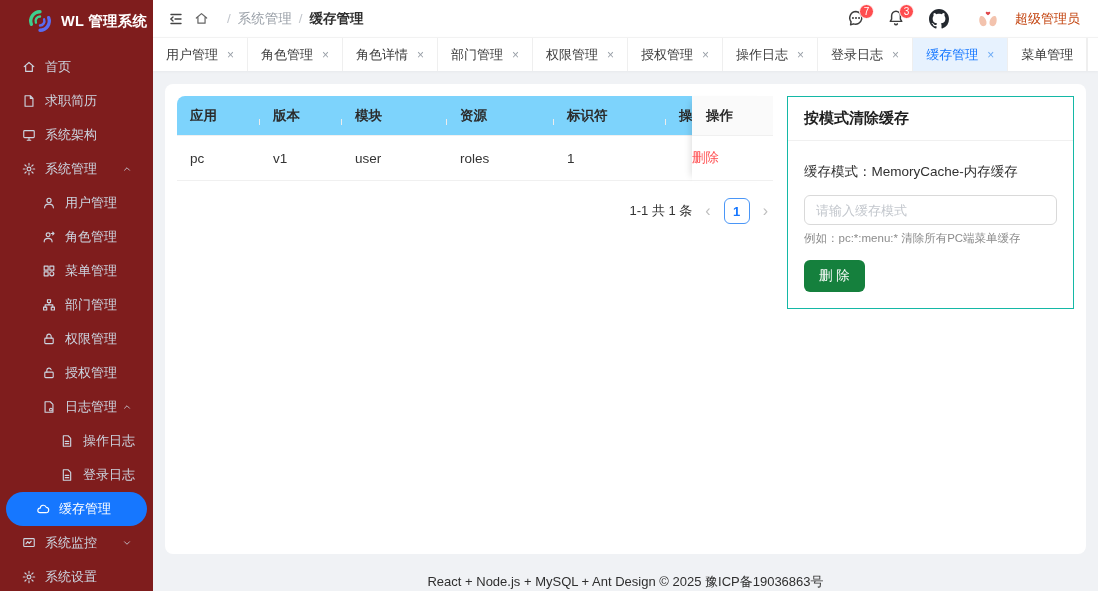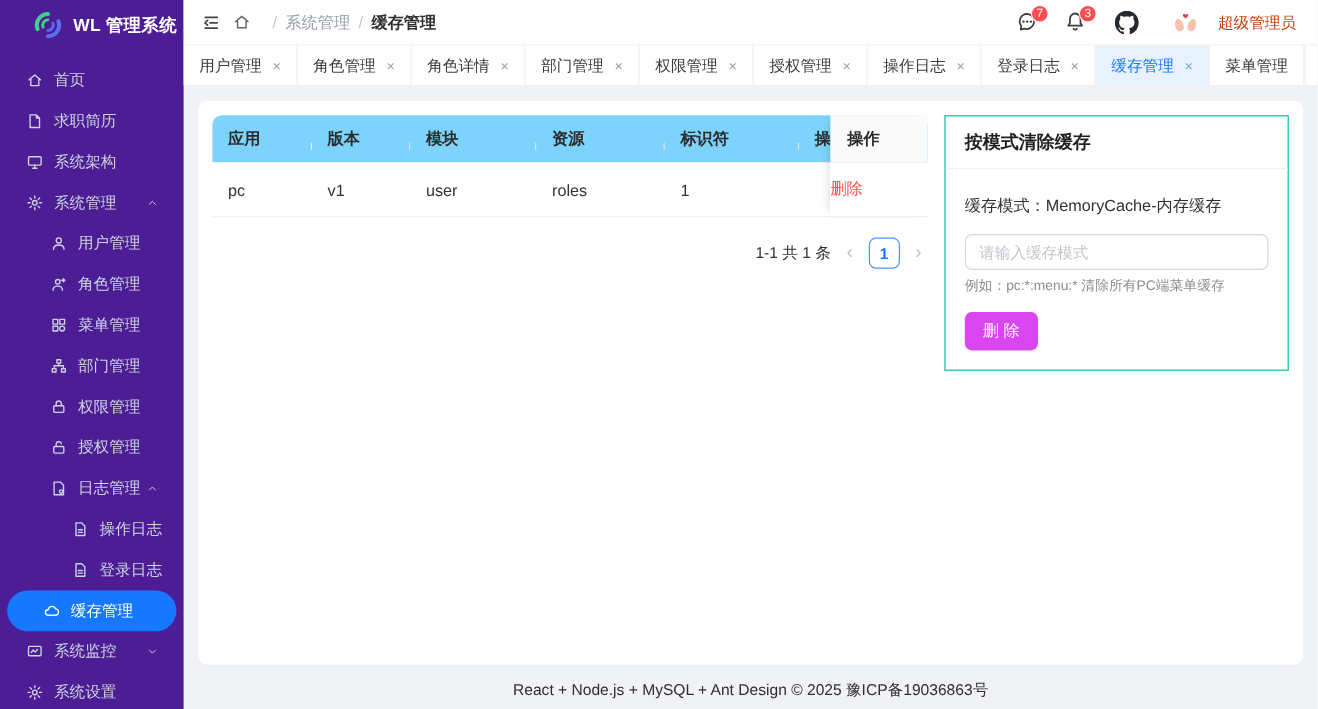--- a/index.html
+++ b/index.html
@@ -1,21 +1,21 @@
 <!DOCTYPE html>
 <html><head>
 <meta charset="utf-8">
 <style>
   * { box-sizing: border-box; margin: 0; padding: 0; }
   html,body { width:1098px; height:591px; overflow:hidden; }
   body { font-family:"Liberation Sans","DejaVu Sans",sans-serif; font-size:14px; color:#333; background:#f0f2f5; }
   .app { display:flex; width:1098px; height:591px; }
 
   
-  .sidebar { width:153px; flex-shrink:0; background:#4c1d95; color:#ccd5e0; overflow:hidden; }
+  .sidebar { width:153px; flex-shrink:0; background:#7f1d1d; color:#ccd5e0; overflow:hidden; }
   .logo-row { height:42px; display:flex; align-items:center; padding-left:27px; gap:8px; }
   .logo-text { color:#fff; font-weight:700; font-size:14.5px; white-space:nowrap; letter-spacing:.3px; }
   .menu { padding-top:8px; font-size:13px; }
   .menu-item { position:relative; height:34px; display:flex; align-items:center; gap:9px; padding-left:22px; cursor:pointer; white-space:nowrap; }
   .menu-item .mi { width:14px; height:14px; flex-shrink:0; }
   .menu-item.lvl2 { padding-left:42px; }
   .menu-item.lvl3 { padding-left:60px; }
   .menu-item .chev { position:absolute; right:21px; width:10px; height:10px; }
   .menu-item.active { background:#1677ff; color:#fff; margin:0 6px; border-radius:17px; padding-left:30px; }
   svg.ic { display:block; width:100%; height:100%; fill:none; stroke:currentColor; stroke-width:1.3; stroke-linecap:round; stroke-linejoin:round; }
@@ -69,24 +69,24 @@
   .pg-num { width:26px; height:26px; border:1px solid #4a96f7; border-radius:6px; color:#1677ff; font-weight:600; display:flex; align-items:center; justify-content:center; font-size:13px; cursor:pointer; background:#fff; }
 
   
   .side-card { flex:1; border:1px solid #14b8a6; border-radius:0; align-self:flex-start; background:#fff; }
   .side-card-h { padding:12px 16px; border-bottom:1px solid #f0f0f0; font-weight:700; font-size:15px; color:#1f1f1f; }
   .side-card-b { padding:14px 16px 16px; }
   .mode-line { font-weight:400; font-size:13.5px; color:#303030; margin:8px 0 14px; }
   .cache-input { width:100%; height:30px; border:1px solid #d9d9d9; border-radius:6px; padding:0 11px; font-size:13px; color:#333; outline:none; font-family:inherit; }
   .cache-input::placeholder { color:#c3c7cd; }
   .hint { margin-top:6px; font-size:11.5px; color:#8c8c8c; }
-  .btn-danger { margin-top:14px; background:#d946ef; color:#fff; border:none; border-radius:6px; padding:7px 15px; font-size:13.5px; cursor:pointer; font-family:inherit; }
-
-  
-  .footer { height:33px; display:flex; align-items:center; justify-content:center; font-size:13px; color:#2f2f2f; flex-shrink:0; }
+  .btn-danger { margin-top:14px; background:#15803d; color:#fff; border:none; border-radius:6px; padding:7px 15px; font-size:13.5px; cursor:pointer; font-family:inherit; }
+
+  
+  .footer { height:33px; display:flex; align-items:flex-end; justify-content:center; font-size:13px; color:#2f2f2f; flex-shrink:0; }
 </style>
 </head>
 <body>
 
 <div class="app">
 
   <aside class="sidebar">
     <div class="logo-row">
       <span style="width:26px;height:26px;">
         <svg viewBox="0 0 28 28" width="26" height="26">

